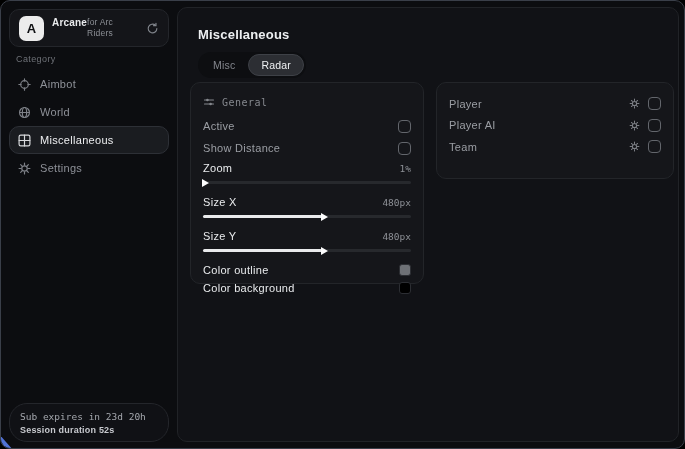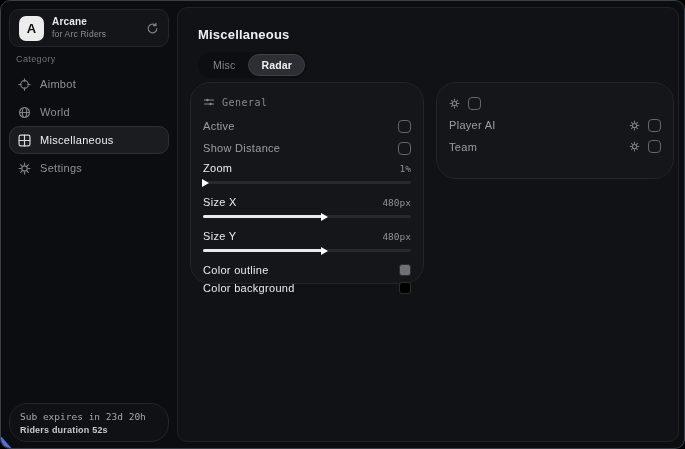--- a/index.html
+++ b/index.html
@@ -4,42 +4,42 @@
 <style>
   * { margin:0; padding:0; box-sizing:border-box; }
   html,body { background:#000; }
   body { width:685px; height:449px; font-family:"Liberation Sans", sans-serif; -webkit-font-smoothing:antialiased; }
   .window { position:relative; width:685px; height:449px; background:#0c0d10; border:1px solid #3a3f49; border-radius:10px; overflow:hidden; }
 
   
   .sidebar { position:absolute; left:0; top:0; bottom:0; width:176px; }
   .logo-card { position:absolute; left:8px; top:8px; width:160px; height:38px; background:#141519; border:1px solid #24262b; border-radius:10px; display:flex; align-items:center; gap:8px; padding:0 9px; }
   .logo-badge { width:25px; height:25px; border-radius:7px; background:#ececec; color:#0e0f12; display:flex; align-items:center; justify-content:center; font-weight:bold; font-size:13px; flex:0 0 auto; }
-  .logo-texts { display:flex; flex-direction:column; line-height:1.25; }
+  .logo-texts { display:flex; flex-direction:row; line-height:1.25; }
   .logo-title { font-size:10px; font-weight:bold; color:#e9eaec; letter-spacing:.2px; }
   .logo-subtitle { font-size:8.5px; color:#8d9096; letter-spacing:.2px; }
   .logo-refresh { margin-left:auto; color:#7f838a; display:flex; }
   .category { position:absolute; left:15px; top:53px; font-size:9px; color:#6e7177; letter-spacing:.4px; }
   .nav { position:absolute; left:8px; top:69px; right:8px; display:flex; flex-direction:column; }
   .nav-item { height:28px; display:flex; align-items:center; gap:9px; padding:0 8px; color:#8e9198; font-size:11px; letter-spacing:.3px; border-radius:10px; border:1px solid transparent; cursor:default; }
   .nav-item .nico { display:flex; color:#7e8188; }
   .nav-item.selected { background:#1a1c20; border-color:#2d3036; color:#edeef0; }
   .nav-item.selected .nico { color:#d7d9dc; }
   .footer-card { position:absolute; left:8px; bottom:6px; width:160px; border:1px solid #24262b; border-radius:18px; background:#101115; padding:7px 10px 6px; }
   .footer-line1 { font-family:"DejaVu Sans Mono", monospace; font-size:9.5px; color:#a4a7ad; white-space:nowrap; }
   .footer-line2 { font-size:9px; font-weight:bold; color:#c7c9ce; margin-top:3px; letter-spacing:.2px; }
 
   
   .main { position:absolute; left:176px; top:6px; right:5px; bottom:6px; background:#111216; border:1px solid #212327; border-radius:10px; }
   .main-title { position:absolute; left:20px; top:19px; font-size:13px; font-weight:bold; color:#edeff1; letter-spacing:.2px; }
   .tabs { position:absolute; left:20px; top:44px; display:flex; align-items:center; background:#0d0e11; border-radius:15px; padding:2px; }
   .tab { padding:4px 12px; font-size:10.5px; color:#83868d; border-radius:13px; border:1px solid transparent; letter-spacing:.2px; cursor:default; }
-  .tab.selected { background:#2c2e33; border-color:#3e4147; color:#eef0f2; font-weight:bold; }
-
-  .card { position:absolute; background:#15161a; border:1px solid #232529; border-radius:20px; padding:10px 12px 8px; }
+  .tab.selected { background:#2c2e33; border-color:#3e4147; color:#eef0f2; font-weight:normal; }
+
+  .card { position:absolute; background:#15161a; border:1px solid #232529; border-radius:10px; padding:10px 12px 8px; }
   .card-general { left:12px; top:74px; width:234px; height:202px; }
   .card-entities { left:258px; top:74px; width:238px; height:97px; }
   .card-header { display:flex; align-items:center; gap:7px; color:#85888e; font-family:"DejaVu Sans Mono", monospace; font-size:10px; letter-spacing:.5px; margin:3px 0 7px; }
   .card-header .hico { display:flex; color:#85888e; }
 
   .row { display:flex; align-items:center; justify-content:space-between; height:22px; }
   .row.slim { height:18px; }
   .row-label { font-size:11px; color:#9b9ea4; letter-spacing:.3px; }
   .row-label.bright { color:#e9ebed; font-weight:normal; }
   .value { font-family:"DejaVu Sans Mono", monospace; font-size:9.5px; color:#8d9096; }
@@ -113,21 +113,21 @@
             <circle cx="6" cy="6" r="2.5"></circle>
             <path d="M9.2 6H11M8.26 8.26l1.28 1.28M6 9.2V11M3.74 8.26 2.46 9.54M2.8 6H1M3.74 3.74 2.46 2.46M6 2.8V1M8.26 3.74l1.28-1.28"></path>
           </svg>
         </span>
         <span>Settings</span>
       </div>
     </div>
 
     <div class="footer-card">
       <div class="footer-line1">Sub expires in 23d 20h</div>
-      <div class="footer-line2">Riders duration 52s</div>
+      <div class="footer-line2">Session duration 52s</div>
     </div>
   </div>
 
   <div class="main">
     <div class="main-title">Miscellaneous</div>
 
     <div class="tabs">
       <div class="tab">Misc</div>
       <div class="tab selected">Radar</div>
     </div>
@@ -191,20 +191,21 @@
 
       <div class="row slim">
         <span class="row-label bright">Color background</span>
         <span class="swatch" style="background: rgb(0, 0, 0);"></span>
       </div>
     </div>
 
     <div class="card card-entities">
 
       <div class="e-row">
+        <span class="e-label">Player</span>
         <span class="e-gear">
           <svg width="11" height="11" viewBox="0 0 12 12" fill="none" stroke="currentColor" stroke-width="1.1" stroke-linecap="round">
             <circle cx="6" cy="6" r="2.3"></circle>
             <path d="M9.2 6H10.8M8.26 8.26l1.1 1.1M6 9.2v1.6M3.74 8.26l-1.1 1.1M2.8 6H1.2M3.74 3.74l-1.1-1.1M6 2.8V1.2M8.26 3.74l1.1-1.1"></path>
           </svg>
         </span>
         <span class="checkbox"></span>
       </div>
 
       <div class="e-row">

